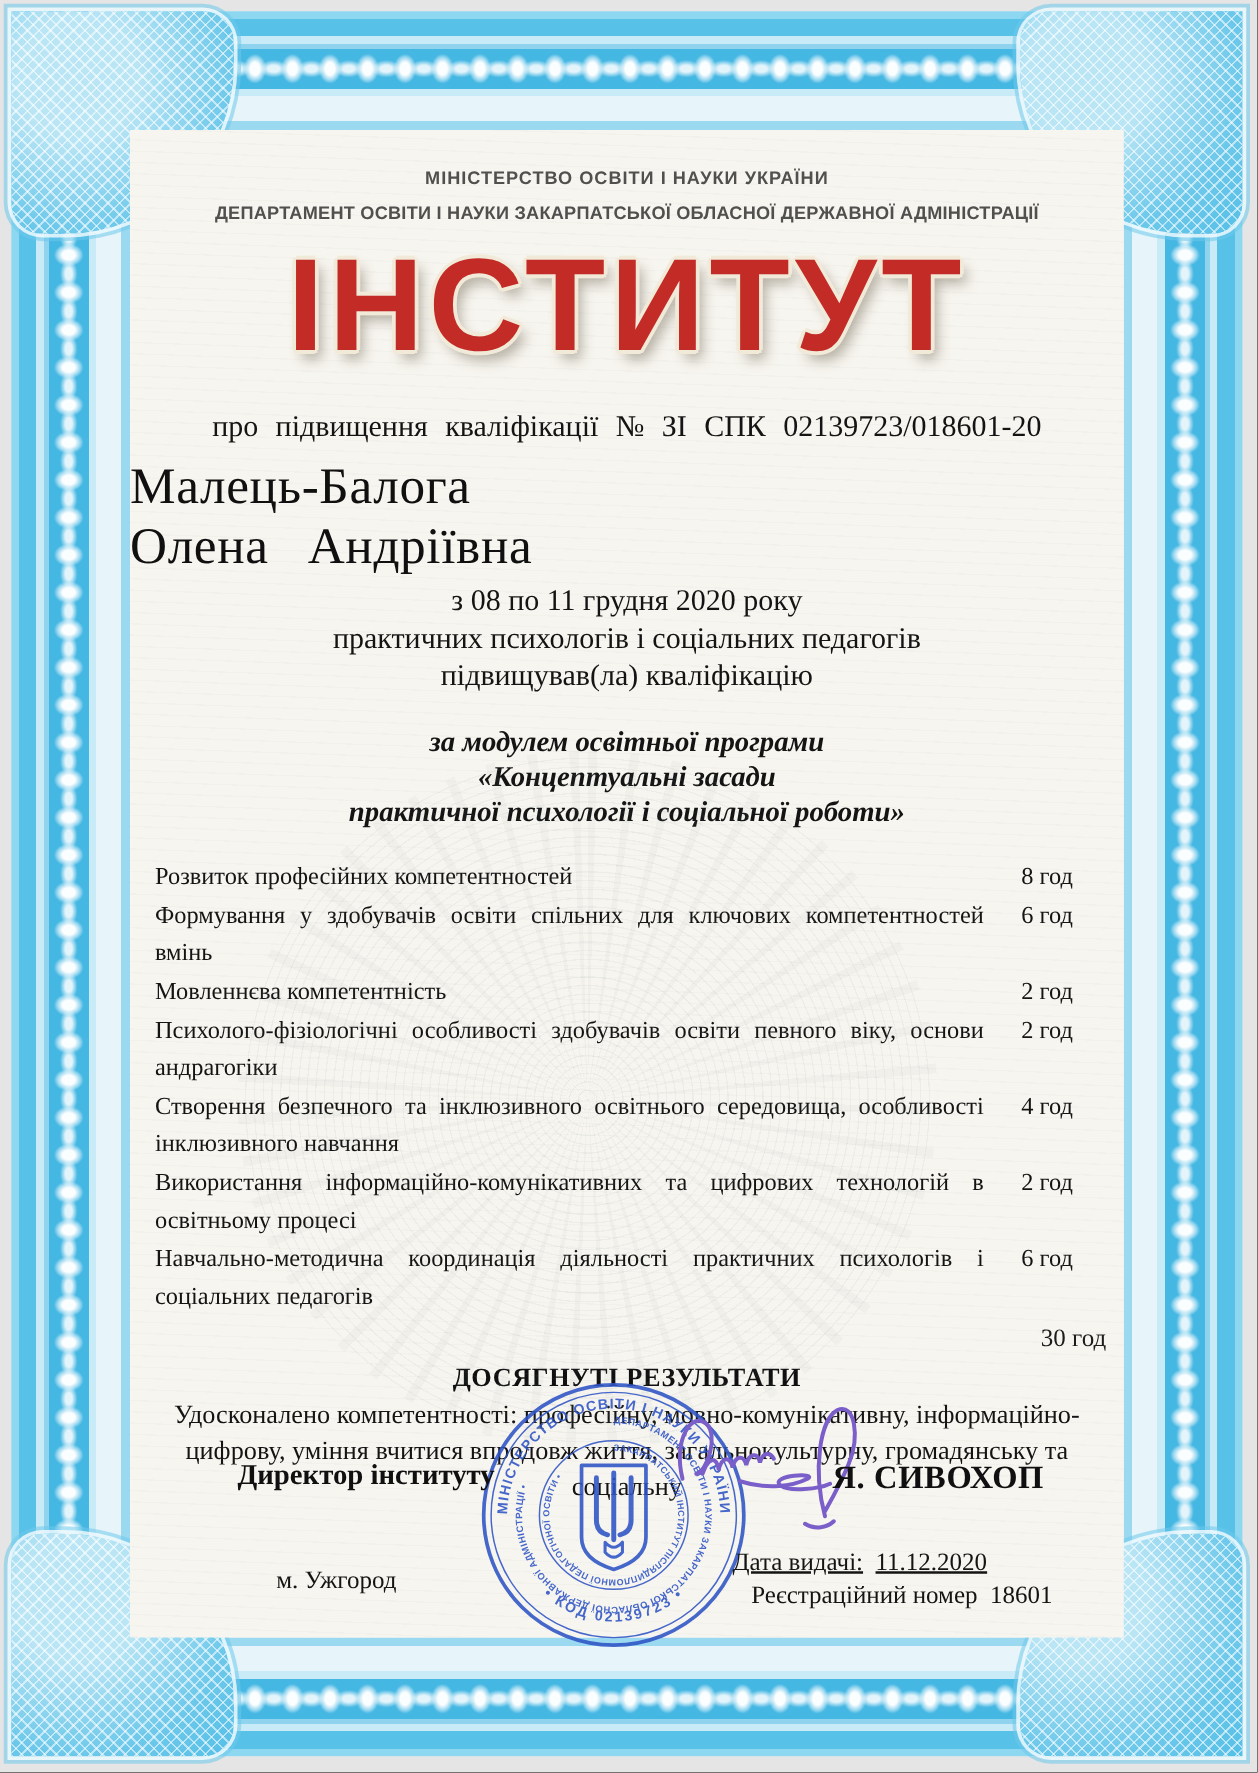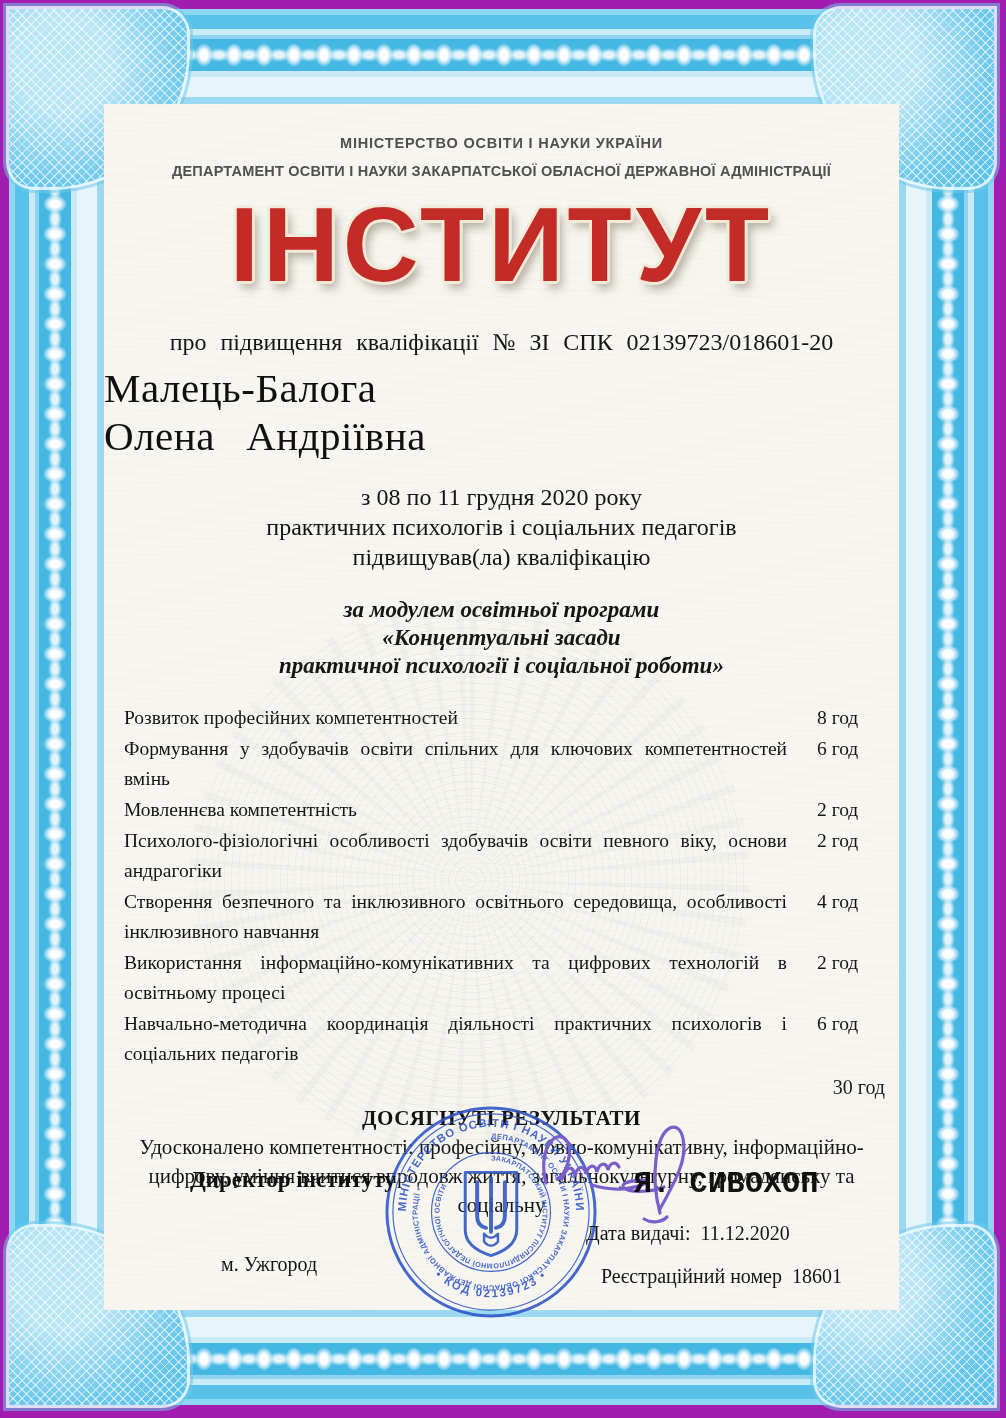--- a/index.html
+++ b/index.html
@@ -1,16 +1,16 @@
 <!DOCTYPE html>
 <html><head>
 <meta charset="utf-8">
 <style>
   html,body{margin:0;padding:0;background:#141414;}
-  .page{position:relative;width:1006px;height:1418px;background:#a21caf;overflow:hidden;
+  .page{position:relative;width:1006px;height:1418px;background:#e5e5e5;overflow:hidden;
         font-family:"Liberation Serif",serif;color:#1c1c1c;}
   .cert{position:absolute;left:9px;top:9px;right:12px;bottom:13px;background:#f7f5ef;}
 
   
   .band{position:absolute;z-index:1;}
   .band.top{left:0;right:0;top:0;height:95px;
     background:
       radial-gradient(ellipse 13px 17px at 15px 46px, rgba(255,255,255,.98) 30%, rgba(255,255,255,.45) 54%, rgba(255,255,255,0) 70%) 0 0/30px 95px repeat-x,
       radial-gradient(ellipse 17px 10px at 15px 46px, rgba(255,255,255,.85) 28%, rgba(255,255,255,0) 70%) 15px 0/30px 95px repeat-x,
       linear-gradient(180deg,#8ed7f0 0 6px,#58c1e8 6px 20px,#c9eaf7 20px 26px,#8fd3ee 26px 30px,#45b7e3 30px 62px,#c9eaf7 62px 68px,#e7f5fb 68px 88px,#9bd9f1 88px 95px);}
@@ -58,40 +58,40 @@
   .big-title{margin-top:4px;text-align:center;font-family:"Liberation Sans",sans-serif;
     font-weight:700;font-size:105px;line-height:112px;letter-spacing:4px;color:#c32b27;
     text-shadow:
       -2px -2px 0 #f2ead9, 2px -2px 0 #f2ead9, -2px 2px 0 #f2ead9, 2px 2px 0 #f2ead9,
       -3px 0 0 #f2ead9, 3px 0 0 #f2ead9, 0 -3px 0 #f2ead9, 0 3px 0 #f2ead9,
       5px 7px 10px rgba(95,85,65,.45);}
 
   .subtitle{margin-top:28px;text-align:center;font-size:24px;word-spacing:.33em;color:#141414;}
   .recipient{margin-top:8px;font-weight:400;font-size:41px;line-height:48px;
     letter-spacing:.5px;word-spacing:.5em;color:#101010;}
-  .period{margin-top:22px;text-align:center;font-size:24px;line-height:30px;color:#141414;}
+  .period{margin-top:6px;text-align:center;font-size:24px;line-height:30px;color:#141414;}
   .module{margin-top:24px;text-align:center;font-size:23px;line-height:28px;font-weight:700;font-style:italic;color:#141414;}
 
   .courses{margin-top:22px;padding:0 14px 0 20px;}
   .course-row{display:flex;align-items:flex-start;margin:1px 0;}
   .course-row .topic{flex:1;font-size:19.5px;line-height:30px;text-align:justify;text-align-last:left;color:#141414;}
   .course-row .hours{width:68px;margin-left:30px;font-size:19.5px;line-height:30px;white-space:nowrap;color:#141414;}
   .total-row{padding:0 14px 0 20px;text-align:right;font-weight:400;font-size:20px;line-height:30px;margin-top:2px;}
 
   .results-heading{margin-top:4px;text-align:center;font-weight:700;font-size:21px;letter-spacing:.5px;color:#101010;}
   .results-text{margin-top:2px;padding:0 26px;text-align:center;font-size:21px;line-height:29px;color:#141414;}
 
   
   .sig-zone{position:absolute;left:0;right:0;bottom:0;height:215px;z-index:4;}
   .seal{position:absolute;left:278px;top:8px;width:218px;height:218px;opacity:.88;}
   .signature{position:absolute;left:428px;top:26px;width:165px;height:115px;}
   .role-label{position:absolute;left:86px;top:72px;font-weight:700;font-size:23px;color:#101010;}
-  .director-name{position:absolute;left:530px;top:72px;font-weight:700;font-size:30px;letter-spacing:.5px;color:#101010;font-family:Liberation Mono, monospace;}
+  .director-name{position:absolute;left:562px;top:72px;font-weight:700;font-size:26px;letter-spacing:.5px;color:#101010;}
   .city{position:absolute;left:92px;top:158px;font-size:20px;color:#141414;margin-left:25px;}
-  .issue-line{position:absolute;left:482px;top:127px;font-size:20px;color:#141414;}
+  .issue-line{position:absolute;left:482px;top:144px;font-size:20px;color:#141414;text-decoration:underline;}
   .reg-line{position:absolute;left:497px;top:170px;font-size:20px;color:#141414;}
   .issue-line .val,.reg-line .val{margin-left:10px;}
 </style>
 </head>
 <body>
 
 <div class="page">
   <div class="cert">
 
     <div class="band top"></div>

